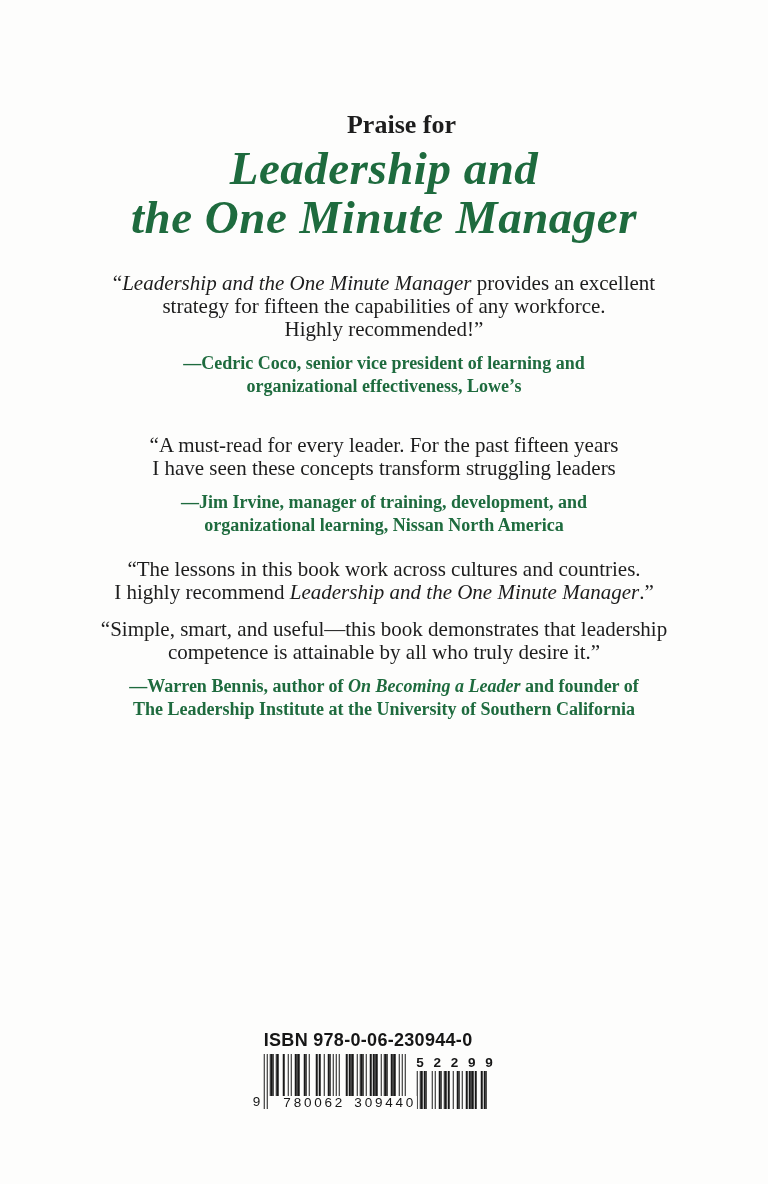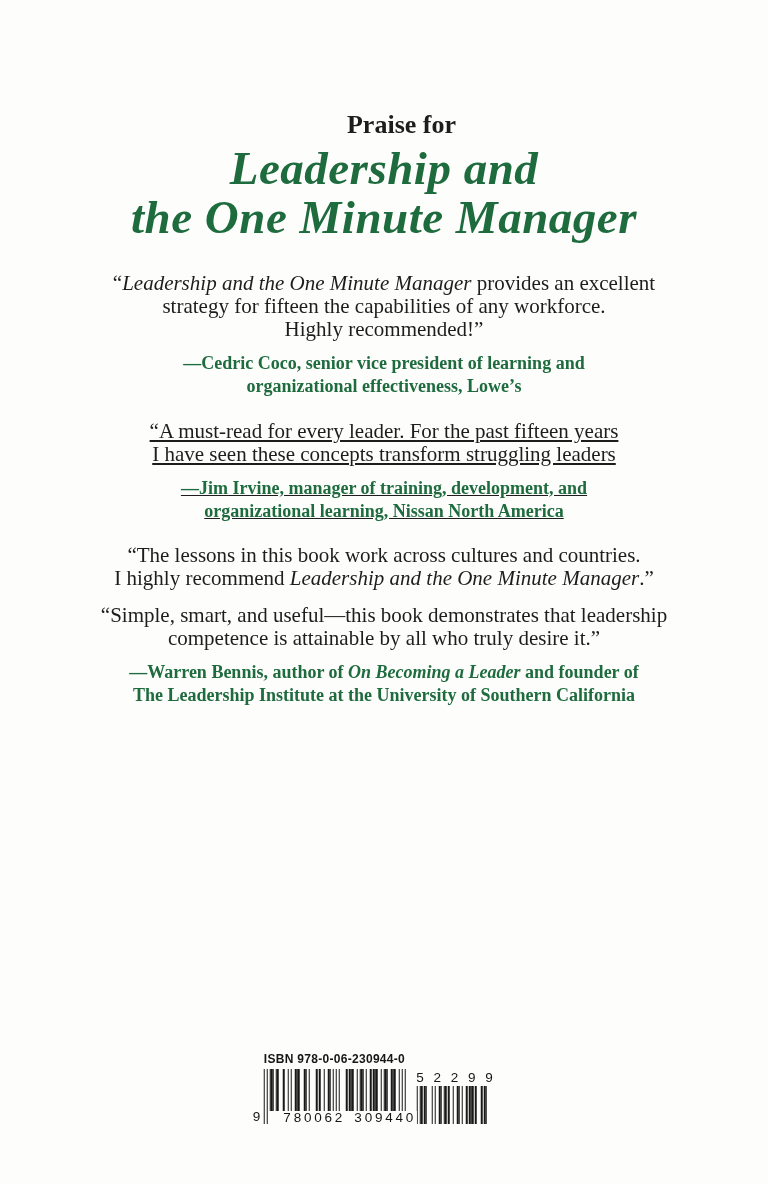--- a/index.html
+++ b/index.html
@@ -39,41 +39,40 @@
   }
   .quote .it, .attr .it { font-style:italic; }
   .attr {
     margin-top:11px;
     color:var(--green,#1e6b3e);
     font-weight:bold;
     font-size:18px;
     line-height:23px;
   }
   .qb1 { margin-top:30px; }
-  .qb2 { margin-top:22px;text-decoration:underline; }
+  .qb2 { margin-top:36px; }
   .qb3 { margin-top:21px; }
   .qb4 { margin-top:14px; }
 
   
   .barcode-area {
     position:absolute;
     top:1030px;
     left:calc(50% - 14px);
     transform:translateX(-50%);
     font-family:"Liberation Sans", sans-serif;
     color:#161616;
   }
   .isbn-label {
     margin-left:11px;
-    font-size:12px;
+    font-size:18px;
     font-weight:bold;
     letter-spacing:0.3px;
     margin-bottom:3px;
     white-space:nowrap;
-    margin-top:22px;
   }
   .bc-row { display:flex; align-items:flex-end; }
   .lead-digit {
     font-size:13.5px;
     margin-right:3px;
     line-height:1;
     padding-bottom:1px;
   }
   .main-bc { position:relative; width:143px; height:55px; }
   .bars { display:flex; align-items:flex-start; }
@@ -91,20 +90,21 @@
   }
   .dg1 { left:36px; transform:translateX(-50%); }
   .dg2 { left:107px; transform:translateX(-50%); }
   .supp-bc { margin-left:10px; width:71px; }
   .supp-digits {
     font-size:13.5px; line-height:1;
     letter-spacing:1px; word-spacing:4px;
     text-align:center;
     margin-bottom:2px;
     white-space:nowrap;
+    font-weight:bold;
   }
   .supp-bc .bars { height:38px; }
   .bar-s { width:1.5px; height:38px; background:#181818; }
 </style>
 </head>
 <body>
 
 <div class="cover">
 
   <div class="praise">Praise for</div>

